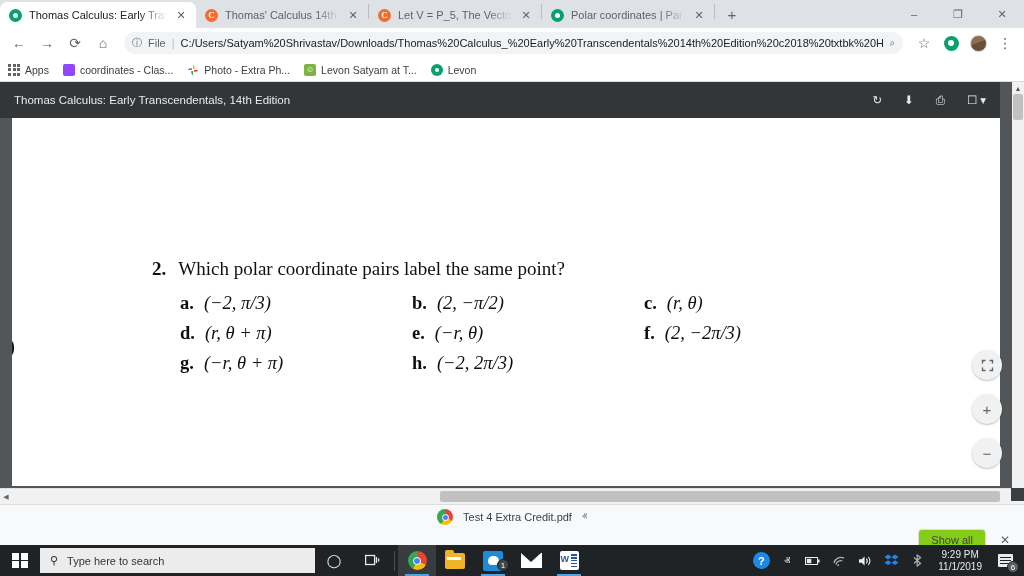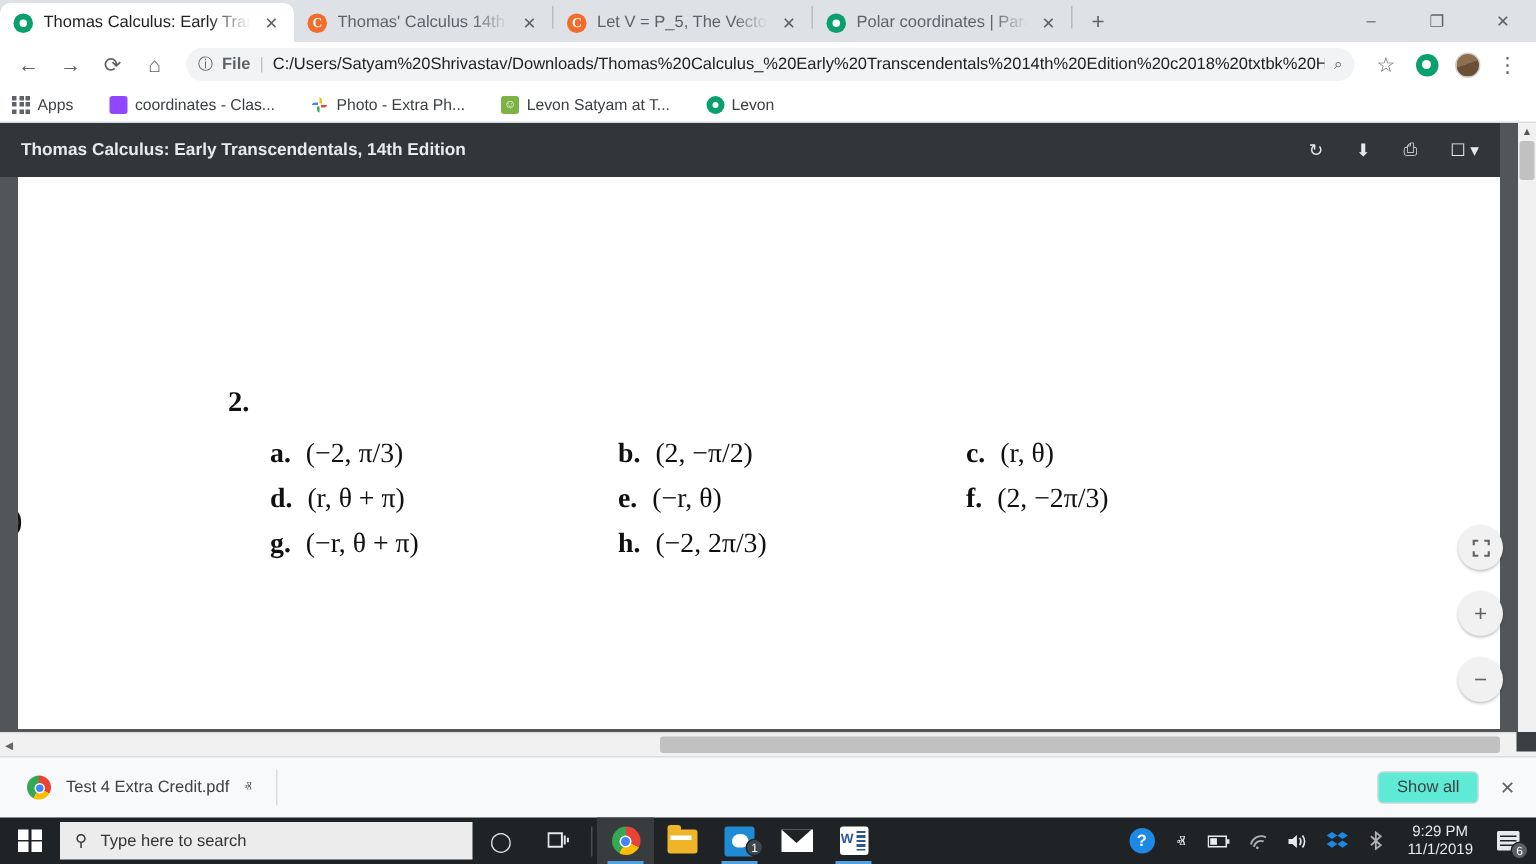--- a/index.html
+++ b/index.html
@@ -75,40 +75,40 @@
     width: 26px; height: 26px; flex: none;
     display: flex; align-items: center; justify-content: center;
     color: #5f6368; font-size: 14px;
   }
   .omnibox {
     flex: 1; height: 22px; background: #f1f3f4; border-radius: 11px;
     display: flex; align-items: center; padding: 0 8px; gap: 6px;
     margin: 0 6px; font-size: 11px; color: #202124; overflow: hidden;
   }
   .omni-info { font-size: 10px; color:#5f6368; flex:none; }
-  .omni-scheme { color:#5f6368; flex:none;font-weight:bold; }
+  .omni-scheme { color:#5f6368; flex:none; }
   .omni-divider { color:#bdc1c6; flex:none; }
   .omni-url {
     white-space: nowrap; overflow: hidden; flex: 1;
   }
   .tb-right { display:flex; align-items:center; gap:1px; }
   .avatar-dot {
     width:17px; height:17px; border-radius:50%;
     background: linear-gradient(160deg,#8d6e4f 45%,#6b4f34 45%);
     border: 1px solid #cfcfcf;
   }
   .ext-green { width:15px;height:15px;border-radius:50%;background:#0aa06e;
                display:flex;align-items:center;justify-content:center; }
   .ext-green::after{content:"";width:6px;height:6px;border-radius:50%;background:#fff;}
 
   
   .bookmarks {
     position: absolute; top: 58px; left: 0; width: 1024px; height: 24px;
     background: #ffffff; border-bottom: 1px solid #dadce0;
-    display: flex; padding: 0 8px; gap: 24px;
+    display: flex; padding: 0 8px; gap: 14px;
     font-size: 10.5px; color: #3c4043;
   }
   .bm { display:flex; align-items:center; gap:5px; white-space: nowrap; }
   .bm-ico { width: 12px; height: 12px; flex:none; border-radius:2px;
             display:flex;align-items:center;justify-content:center;
             font-size:8px;color:#fff;}
   .apps-grid { display:grid; grid-template-columns: repeat(3,3px);
                grid-template-rows: repeat(3,3px); gap:1.5px; }
   .apps-grid i { display:block; width:3px;height:3px; background:#5f6368; }
   .ico-twitch { background:#9146ff; }
@@ -120,21 +120,21 @@
   
   .pdfviewer {
     position: absolute; top: 82px; left: 0; width: 1024px; height: 406px;
     background: #525659; overflow: hidden;
   }
   .pdf-toolbar {
     position: absolute; top: 0; left: 0; width: 1000px; height: 36px;
     background: #323639; display: flex; align-items: center;
     padding: 0 14px; color: #e8eaed; font-size: 11.5px;
   }
-  .pdf-title { font-weight: bold; white-space: nowrap; }
+  .pdf-title { font-weight: normal; white-space: nowrap; }
   .pdf-pagecount { position:absolute; left:0; width:1000px; text-align:center;
                    font-size:11px; pointer-events:none;}
   .pdf-tools { margin-left:auto; display:flex; align-items:center; gap:22px; }
   .pdf-tool { color:#e8eaed; display:flex; align-items:center; gap:3px; }
 
   .pdf-page {
     position: absolute; top: 36px; left: 12px; width: 988px; height: 368px;
     background: #ffffff; overflow: hidden;
   }
   .pdf-clip-left {
@@ -148,21 +148,21 @@
   .problem-head { display: flex; gap: 12px; align-items: baseline; }
   .problem-num { font-weight: bold; font-size: 19px; }
   .problem-text { font-size: 19px; }
   .choices {
     margin-top: 13px; margin-left: 28px;
     display: grid; grid-template-columns: 232px 232px 232px;
     row-gap: 9px;
   }
   .choice { display: flex; align-items: baseline; gap: 10px; font-size: 18.5px; }
   .choice-label { font-weight: bold; font-style: normal; }
-  .choice-val { white-space: nowrap; }
+  .choice-val { font-style: italic; white-space: nowrap; }
 
   .zoom-ctrls {
     position: absolute; right: 22px; top: 268px;
     display: flex; flex-direction: column; gap: 14px; align-items: center;
   }
   .zoom-btn {
     width: 30px; height: 30px; border-radius: 50%;
     background: #f1f1f1; color: #5f6368;
     display: flex; align-items: center; justify-content: center;
     font-size: 15px; box-shadow: 0 1px 2px rgba(0,0,0,.25);
@@ -185,39 +185,39 @@
   .hs-arrow { position:absolute; top:0; width:12px;height:15px;
               display:flex;align-items:center;justify-content:center;
               font-size:7px;color:#666;}
   .corner-box { position:absolute; right:0; top:488px; width:13px;height:13px;
                 background:#3b3f42;}
 
   
   .shelf {
     position: absolute; left: 0; top: 504px; width: 1024px; height: 41px;
     background: #f8f9fa; border-top: 1px solid #dadce0;
-    display: flex; align-items: center; padding: 0 10px;
+    display: flex; align-items: center; padding: 0 10px; flex-direction: column;
   }
   .dl-item {
     display: flex; align-items: center; gap: 10px;
     padding: 4px 8px; font-size: 11px; color: #3c4043;
   }
   .dl-chrome {
     width: 16px; height: 16px; border-radius:50%;
     background: conic-gradient(#ea4335 0 33%, #fbbc05 33% 58%, #34a853 58% 100%);
     position: relative;
   }
   .dl-chrome::after{content:"";position:absolute;left:4.5px;top:4.5px;width:7px;height:7px;
                     border-radius:50%;background:#4285f4;border:1px solid #fff;box-sizing:border-box;}
   .dl-caret { font-size: 10px; color:#5f6368; }
   .dl-sep { width:1px; height:24px; background:#dadce0; margin-left:8px; }
   .shelf-right { margin-left:auto; display:flex; align-items:center; gap:14px; }
   .showall {
     font-size: 11px; color:#3c4043; border:1px solid #dadce0;
-    border-radius:4px; padding:4px 12px; background:#5eead4;
+    border-radius:4px; padding:4px 12px; background:#84cc16;
   }
   .shelf-close { font-size: 12px; color:#5f6368; padding-right:4px;}
 
   
   .taskbar {
     position: absolute; left: 0; top: 545px; width: 1024px; height: 31px;
     background: #1f2326; display: flex; align-items: center;
   }
   .start-btn { width: 40px; height: 31px; display:flex; align-items:center;
                justify-content:center; }
@@ -408,20 +408,21 @@
         </span>
       </span>
     </div>
 
     <div class="pdf-page">
       <span class="pdf-clip-left">)</span>
 
       <div class="problem">
         <div class="problem-head">
           <span class="problem-num">2.</span>
+          <span class="problem-text">Which polar coordinate pairs label the same point?</span>
         </div>
 
         <div class="choices">
           <div class="choice">
             <span class="choice-label">a.</span>
             <span class="choice-val">(−2, π/3)</span>
           </div>
           <div class="choice">
             <span class="choice-label">b.</span>
             <span class="choice-val">(2, −π/2)</span>

